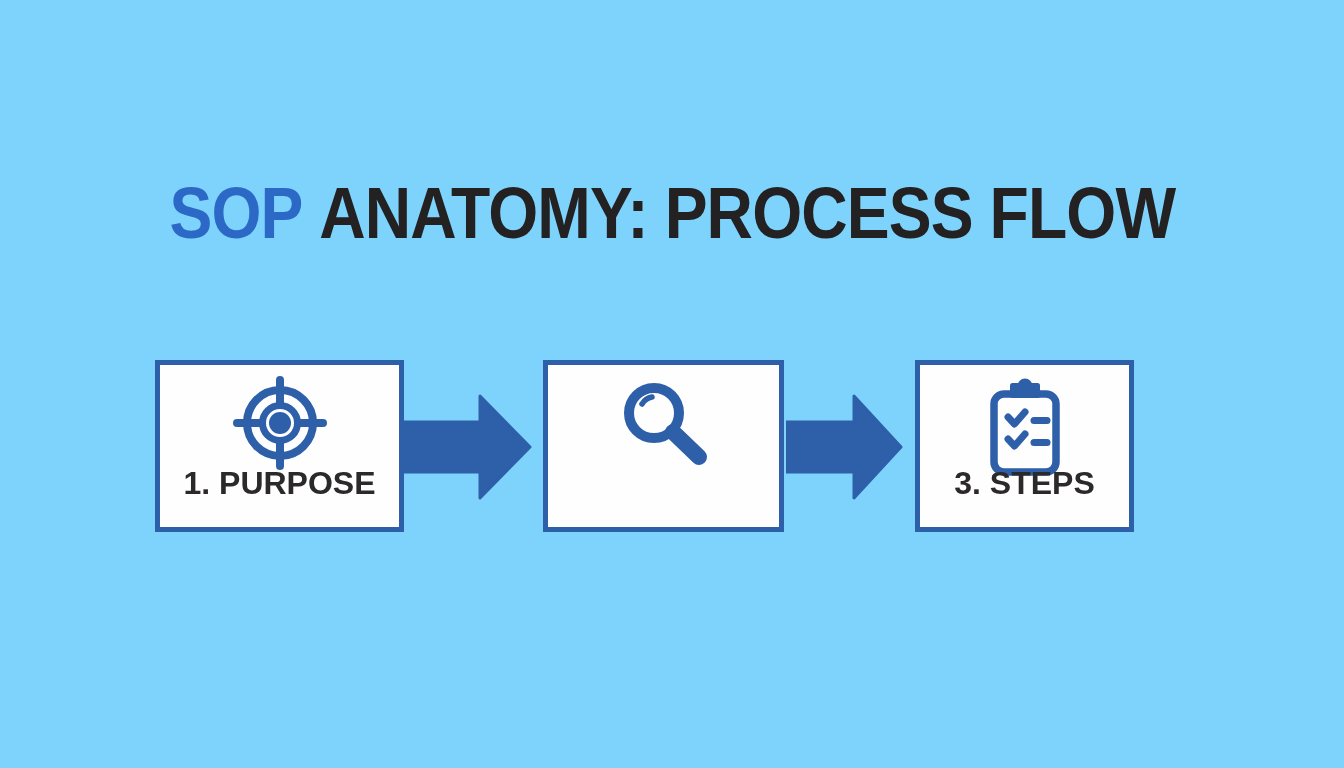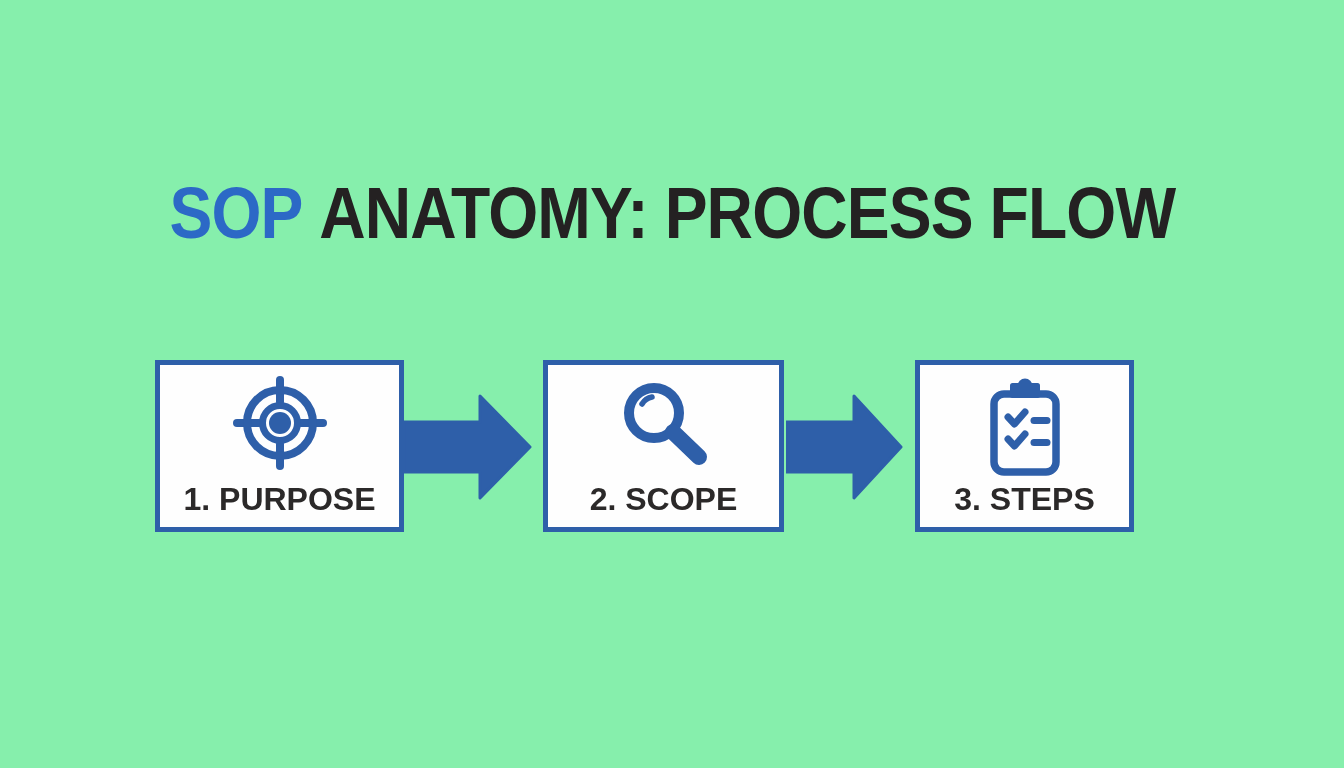--- a/index.html
+++ b/index.html
@@ -10,21 +10,21 @@
     width: 1344px;
     height: 768px;
     background: #fdfdfe;
     font-family: "Liberation Sans", "DejaVu Sans", sans-serif;
     overflow: hidden;
   }
   .canvas {
     position: relative;
     width: 1344px;
     height: 768px;
-    background: #86efac;
+    background: #7dd3fc;
   }
 
   
   .title-wrap {
     position: absolute;
     top: 173px;
     left: 0;
     right: 0;
     text-align: center;
     white-space: nowrap;
@@ -65,21 +65,21 @@
     transform: translateX(-50%);
   }
   .step-icon.target    { top: 11px; }
   .step-icon.magnifier { top: 8px;  margin-left: -3px; }
   .step-icon.clipboard { top: 12px; }
 
   .step-label {
     position: absolute;
     left: 0;
     right: 0;
-    top: 116px;
+    top: 100px;
     text-align: center;
     font-weight: 700;
     font-size: 32px;
     letter-spacing: 0px;
     color: #2b2929;
   }
 
   
   .flow-arrow {
     position: absolute;
@@ -117,21 +117,20 @@
   <svg class="flow-arrow a1" width="128" height="107" viewBox="0 0 128 107" aria-hidden="true">
     <polygon points="0,28 76,28 76,2 126,53 76,104 76,78 0,78" fill="#2e5fa9" stroke="#2e5fa9" stroke-width="3" stroke-linejoin="round"></polygon>
   </svg>
 
   <div class="step-box scope">
     <svg class="step-icon magnifier" width="104" height="100" viewBox="0 0 104 100" aria-hidden="true">
       <circle cx="45" cy="40" r="25" stroke="#2e5fa9" stroke-width="10" fill="none"></circle>
       <path d="M 33 31 A 15 15 0 0 1 43 24" stroke="#2e5fa9" stroke-width="5.5" fill="none" stroke-linecap="round"></path>
       <line x1="64" y1="59" x2="90" y2="84" stroke="#2e5fa9" stroke-width="16" stroke-linecap="round"></line>
     </svg>
-    <div class="step-label">2. SCOPE</div>
   </div>
 
   <svg class="flow-arrow a2" width="118" height="107" viewBox="0 0 118 107" aria-hidden="true">
     <polygon points="0,28 68,28 68,2 115,53 68,104 68,78 0,78" fill="#2e5fa9" stroke="#2e5fa9" stroke-width="3" stroke-linejoin="round"></polygon>
   </svg>
 
   <div class="step-box steps">
     <svg class="step-icon clipboard" width="72" height="100" viewBox="0 0 72 100" aria-hidden="true">
       <rect x="5" y="17" width="62" height="78" rx="10" stroke="#2e5fa9" stroke-width="7.5" fill="none"></rect>
       <circle cx="36" cy="9" r="7.5" fill="#2e5fa9"></circle>

